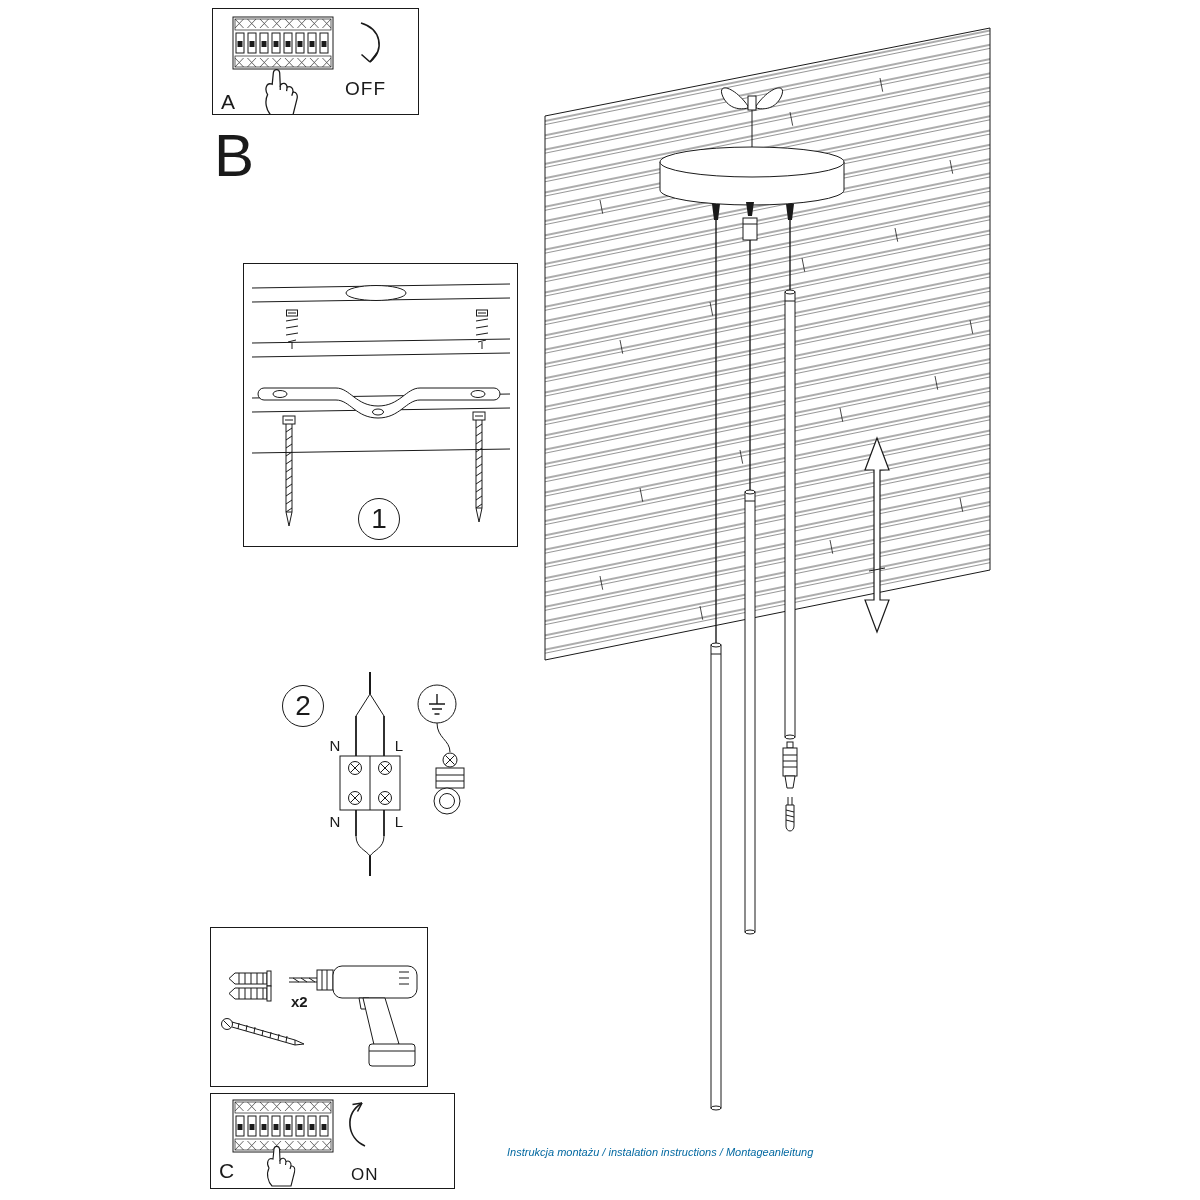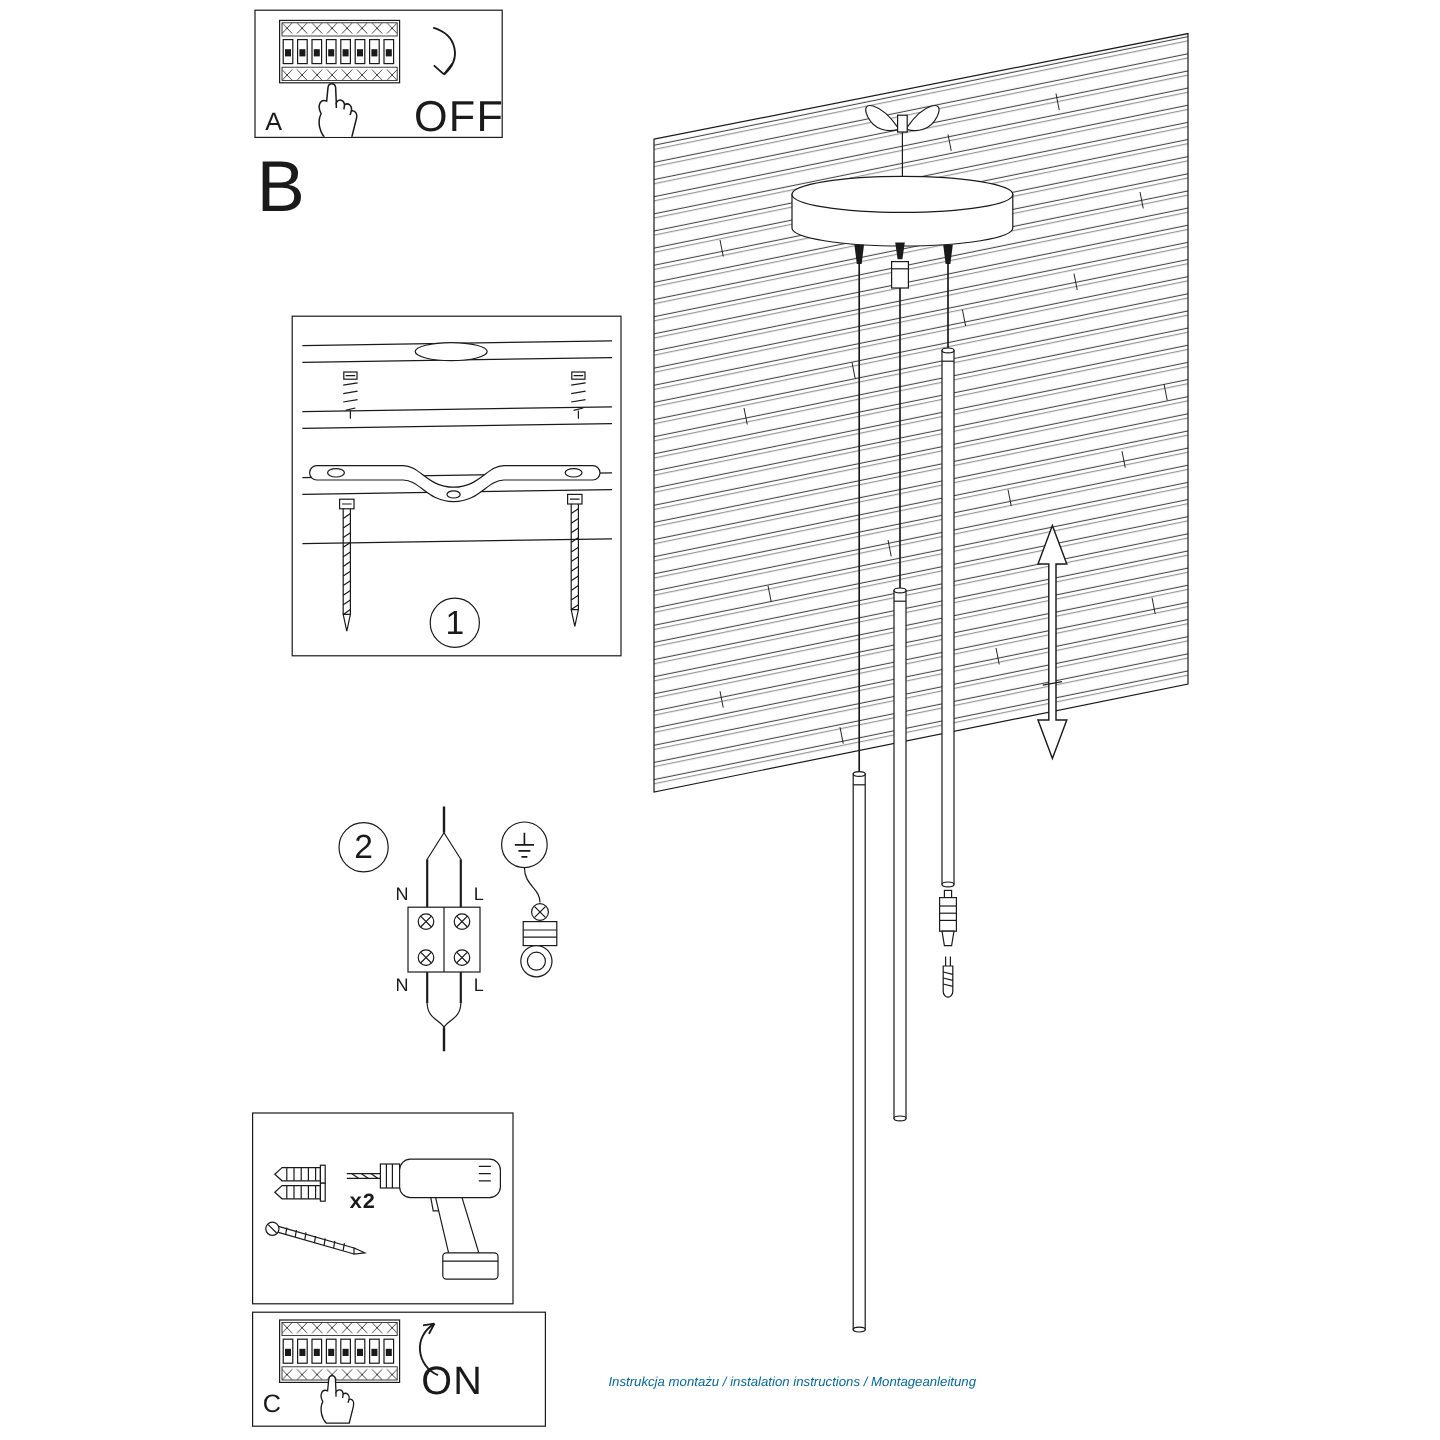--- a/index.html
+++ b/index.html
@@ -3,26 +3,26 @@
 <meta charset="utf-8">
 <style>
   * { margin:0; padding:0; box-sizing:border-box; }
   html,body { width:1200px; height:1200px; background:#fff; }
   body { font-family:"Liberation Sans", sans-serif; color:#1a1a1a; }
   .page { position:relative; width:1200px; height:1200px; background:#fff; overflow:hidden; }
   .abs { position:absolute; }
   .box { position:absolute; border:1px solid #1a1a1a; background:#fff; }
   .box svg, .panel svg { position:absolute; left:0; top:0; }
   .corner-label { position:absolute; font-size:21px; line-height:1; }
-  .switch-label { position:absolute; font-size:36px; letter-spacing:1px; line-height:1; }
+  .switch-label { position:absolute; font-size:19px; letter-spacing:1px; line-height:1; }
   .big-letter { position:absolute; font-size:60px; line-height:1; }
   .badge { position:absolute; width:42px; height:42px; border:1.6px solid #1a1a1a; border-radius:50%;
            display:flex; align-items:center; justify-content:center; font-size:28px; background:#fff; }
   .wire-label { position:absolute; font-size:15px; width:18px; text-align:center; line-height:1; }
-  .count-label { position:absolute; font-size:18px; font-weight:600; line-height:1;font-family:Liberation Mono, monospace; }
+  .count-label { position:absolute; font-size:15px; font-weight:600; line-height:1; }
   .footer { position:absolute; left:507px; top:1142px; }
   .footer-line { font-size:11px; line-height:20px; color:#0369a1;font-style:italic; }
   .panel { position:absolute; }
 </style>
 </head>
 <body>
 
 <div class="page">
 
   <svg width="0" height="0" style="position:absolute" aria-hidden="true">
@@ -212,21 +212,21 @@
 
   <section class="box" style="left:210px; top:1093px; width:245px; height:96px">
     <svg width="243" height="94" viewBox="0 0 243 94">
       <use href="#breaker-panel" transform="translate(22,6)"></use>
       <use href="#hand-shape" transform="translate(54,50) scale(1.0)"></use>
       <g stroke="#1a1a1a" stroke-width="1.6" fill="none">
         <path d="M154,52 C136,44 133,20 151,9"></path>
         <path d="M151,9 L141.5,10.5 M151,9 L146.5,17.5"></path>
       </g>
     </svg>
-    <div class="switch-label" style="left:140px; top:40px; font-size:33px">ON</div>
+    <div class="switch-label" style="left:140px; top:72px; font-size:17px">ON</div>
     <div class="corner-label" style="left:8px; top:66px">C</div>
   </section>
 
   <svg class="abs" style="left:540px; top:20px" width="460" height="1120" viewBox="0 0 460 1120">
     <g stroke="#1a1a1a" fill="none">
       <g>
         <polygon points="5,96 450,8 450,550 5,640" fill="url(#planks)"></polygon>
         <g stroke-width="0.8">
           <line x1="60" y1="180" x2="62.7" y2="193.7"></line>
           <line x1="150" y1="132" x2="152.7" y2="145.7"></line>

